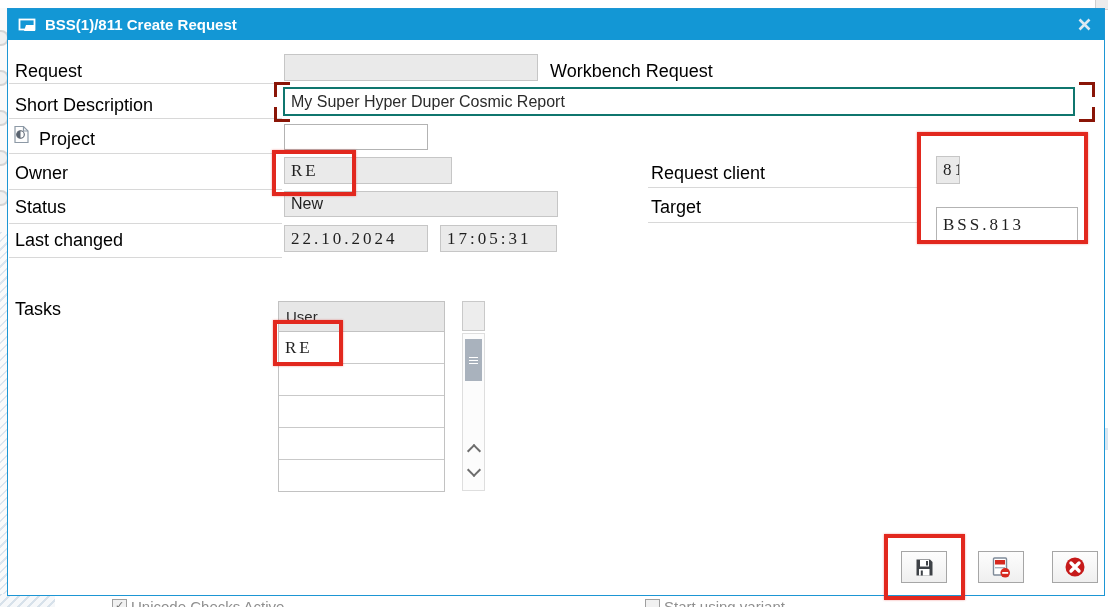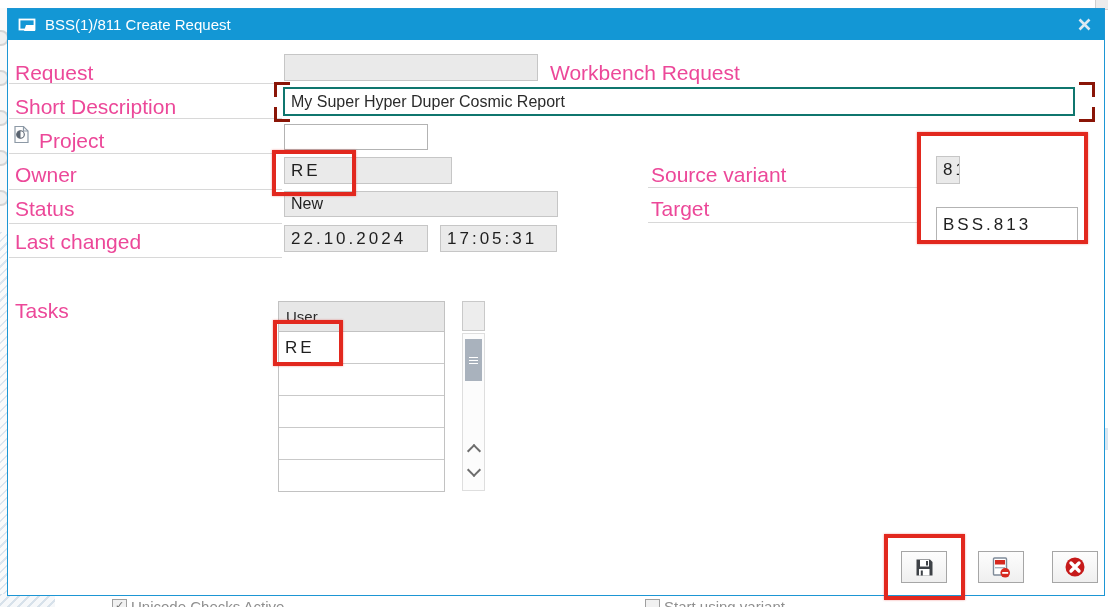--- a/index.html
+++ b/index.html
@@ -19,34 +19,34 @@
   .bg-strip{left:55px;top:597px;width:1053px;height:10px;background:#fff;}
   .bg-check{position:absolute;top:2px;width:13px;height:13px;background:#f1f1f1;border:1px solid #9f9f9f;
             font-size:11px;line-height:11px;color:#6e6e6e;text-align:center;}
   .bg-label{position:absolute;top:1px;font-size:15px;color:#8f8f8f;white-space:nowrap;}
 
   
   .dialog{left:7px;top:8px;width:1098px;height:588px;background:#fff;
           border:1px solid #1d96d4;box-sizing:border-box;}
   .titlebar{position:absolute;left:0;top:0;right:0;height:31px;background:#1397d5;
             display:flex;align-items:center;padding:0 10px;box-sizing:border-box;}
-  .title-text{color:#fff;font-size:15px;margin-left:8px;flex:1;}
+  .title-text{color:#fff;font-size:15px;margin-left:8px;flex:1;font-weight:bold;}
   .close-btn{width:20px;height:20px;display:flex;align-items:center;justify-content:center;cursor:default;}
 
   
-  .lbl{position:absolute;font-size:21px;color:#ec4899;white-space:nowrap;}
+  .lbl{position:absolute;font-size:18px;color:#000000;white-space:nowrap;}
   .sep{position:absolute;height:1px;background:#d8d8d8;}
 
   
   .fld{position:absolute;box-sizing:border-box;display:flex;align-items:center;
        padding:0 6px;font-size:16px;overflow:hidden;white-space:nowrap;}
   .ro{background:#eaeaea;border:1px solid #c6c6c6;color:#1f1f1f;}
   .rw{background:#fff;border:1px solid #b3b3b3;}
   .focus{border:2px solid #0f766e;}
-  .mono{font-family:Liberation Sans, sans-serif;font-size:17px;letter-spacing:3px;color:#1f1f1f;}
+  .mono{font-family:Liberation Serif, serif;font-size:17px;letter-spacing:3px;color:#1f1f1f;}
 
   
   .bkt{position:absolute;width:13px;height:12px;}
   .bkt.tl{border-top:3px solid #8a1507;border-left:3px solid #8a1507;}
   .bkt.tr{border-top:3px solid #8a1507;border-right:3px solid #8a1507;}
   .bkt.bl{border-bottom:3px solid #8a1507;border-left:3px solid #8a1507;}
   .bkt.br{border-bottom:3px solid #8a1507;border-right:3px solid #8a1507;}
 
   
   .ann{position:absolute;border:4px solid #e2281e;box-shadow:0 0 2px rgba(226,40,30,.45);
@@ -118,21 +118,21 @@
     </div>
 
     <div class="lbl" style="left:7px;top:52px">Request</div>
     <div class="lbl" style="left:7px;top:86px">Short Description</div>
     <div class="lbl" style="left:31px;top:120px">Project</div>
     <div class="lbl" style="left:7px;top:154px">Owner</div>
     <div class="lbl" style="left:7px;top:188px">Status</div>
     <div class="lbl" style="left:7px;top:221px">Last changed</div>
     <div class="lbl" style="left:7px;top:290px">Tasks</div>
     <div class="lbl" style="left:542px;top:52px">Workbench Request</div>
-    <div class="lbl" style="left:643px;top:154px">Source variant</div>
+    <div class="lbl" style="left:643px;top:154px">Request client</div>
     <div class="lbl" style="left:643px;top:188px">Target</div>
 
     <span class="abs" style="left:5px;top:116px">
       <svg width="17" height="19" viewBox="0 0 17 19">
         <path d="M2 1.5 h8.5 l4.5 4.5 v11.5 h-13 z" fill="#fdfdfd" stroke="#8d99a6" stroke-width="1.2"></path>
         <path d="M10.5 1.5 v4.5 h4.5" fill="none" stroke="#8d99a6" stroke-width="1.2"></path>
         <circle cx="7.5" cy="9.5" r="3.8" fill="none" stroke="#5a6470" stroke-width="1.1"></circle>
         <path d="M7.5 5.7 a3.8 3.8 0 0 0 0 7.6 z" fill="#5a6470"></path>
       </svg>
     </span>

